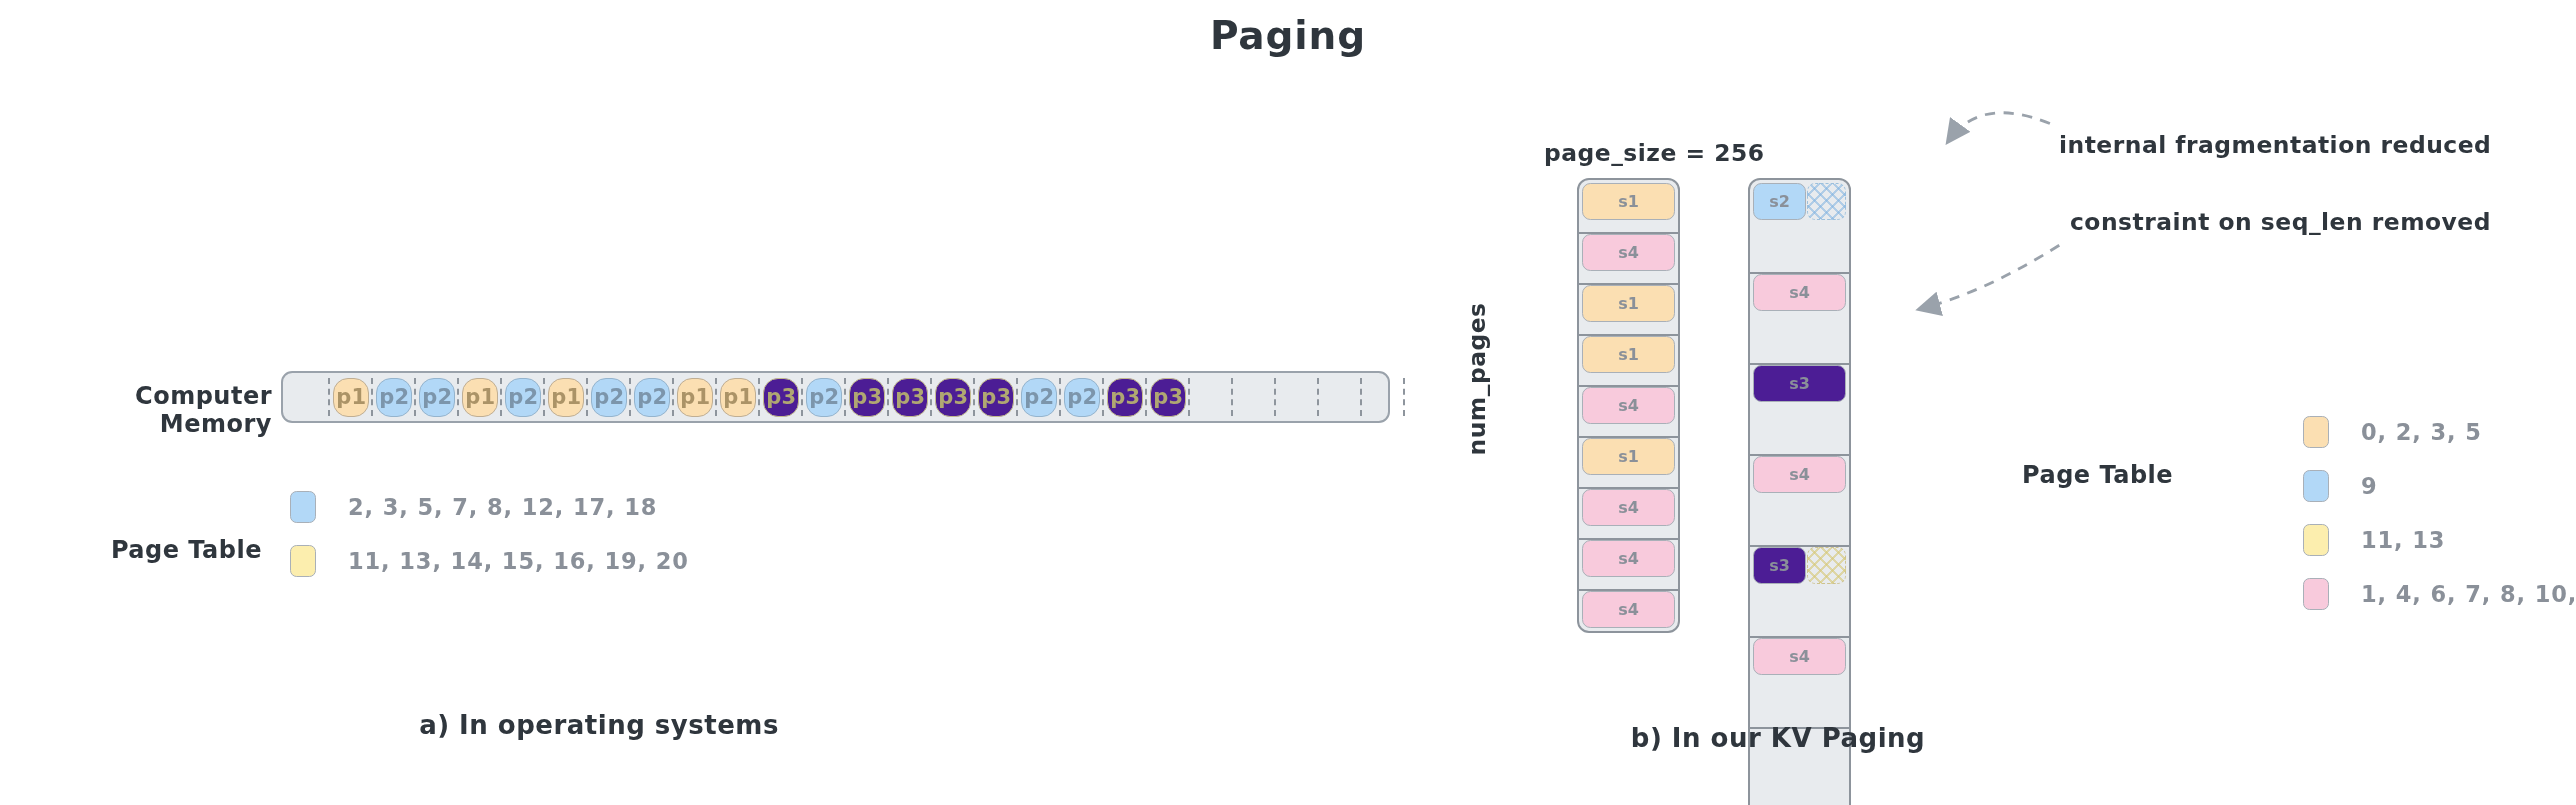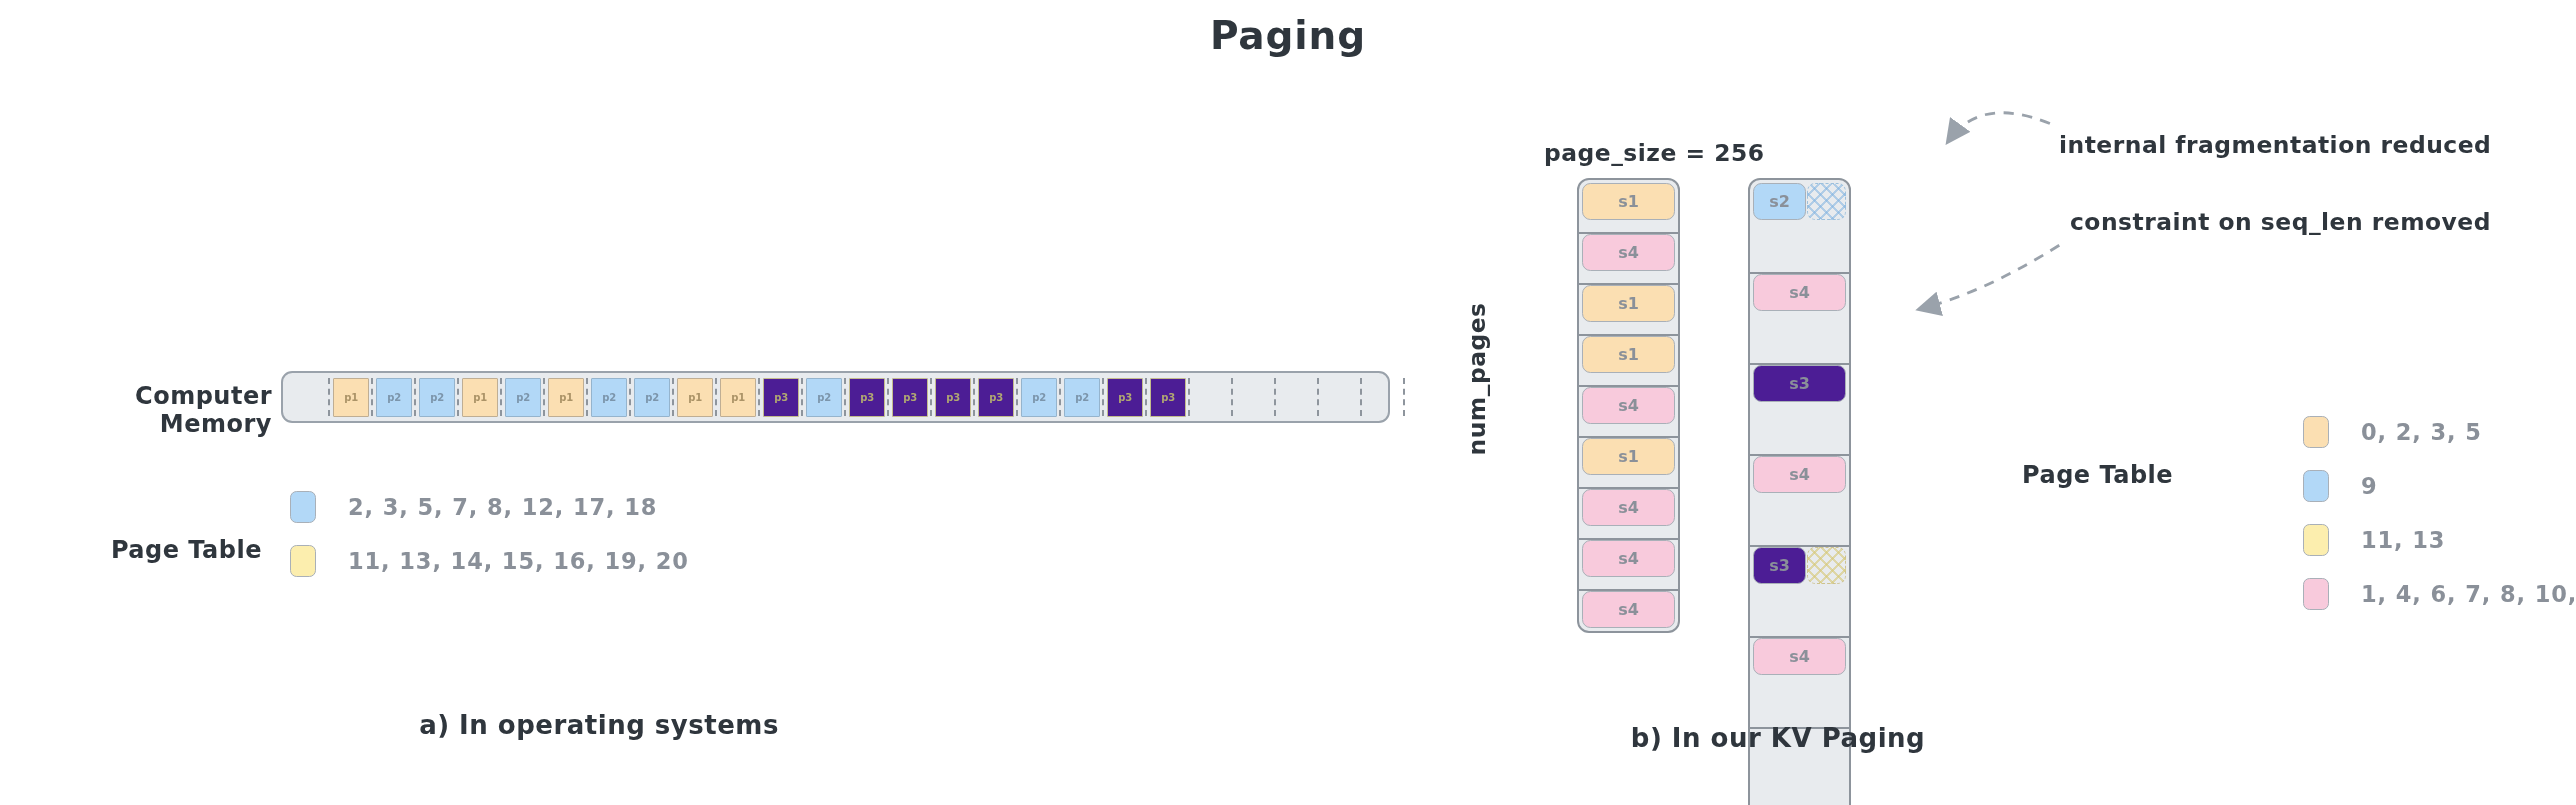--- a/index.html
+++ b/index.html
@@ -52,24 +52,24 @@
     flex: 0 0 43px;
     display: flex; align-items: center; justify-content: center;
   }
   .mem-cell + .mem-cell::before {
     content: "";
     position: absolute; left: -1.9px; top: 4.7px; bottom: 4.7px;
     border-left: 2.8px dashed #8e959d;
   }
   .mem-box {
     width: 36px; height: 39px;
-    border-radius: 1px;
+    border-radius: 15px;
     border: 1.9px solid #a9b0b8;
     display: flex; align-items: center; justify-content: center;
-    font-size: 10px; font-weight: 600; color: #8a9099;
+    font-size: 21px; font-weight: 600; color: #8a9099;
   }
   .c-orange { background: #fbdfb2; border-color: #bfae94; color:#ab9367; }
   .c-blue   { background: #b2d8f7; border-color: #95b4cd; color:#7c95ab; }
   .c-yellow { background: #4c1d95; border-color: #c3bb8d; color:#b0a772; }
   .c-pink   { background: #f8cadc; border-color: #cfa7b6; color:#b8909f; }
   .c-empty  { background: transparent; border: none; }
 
   
   #pt-a { position: absolute; left: 84px; top: 487px; width: 655px; }
   #pt-a .pt-title {

